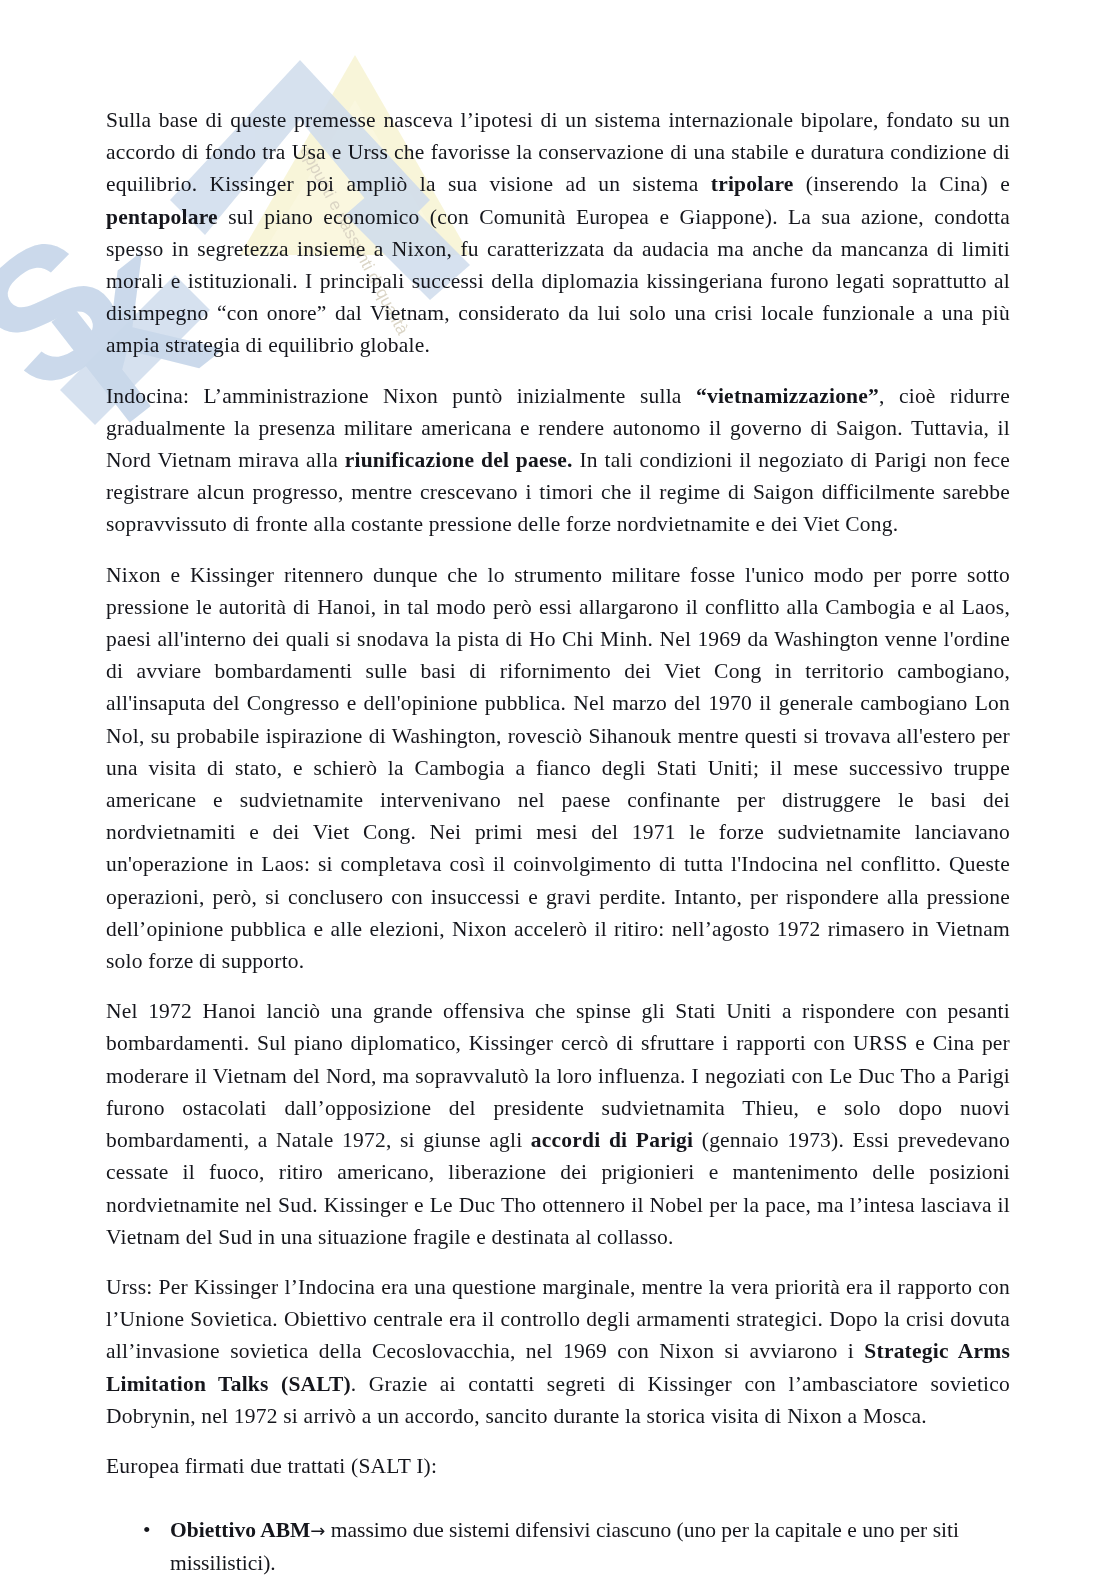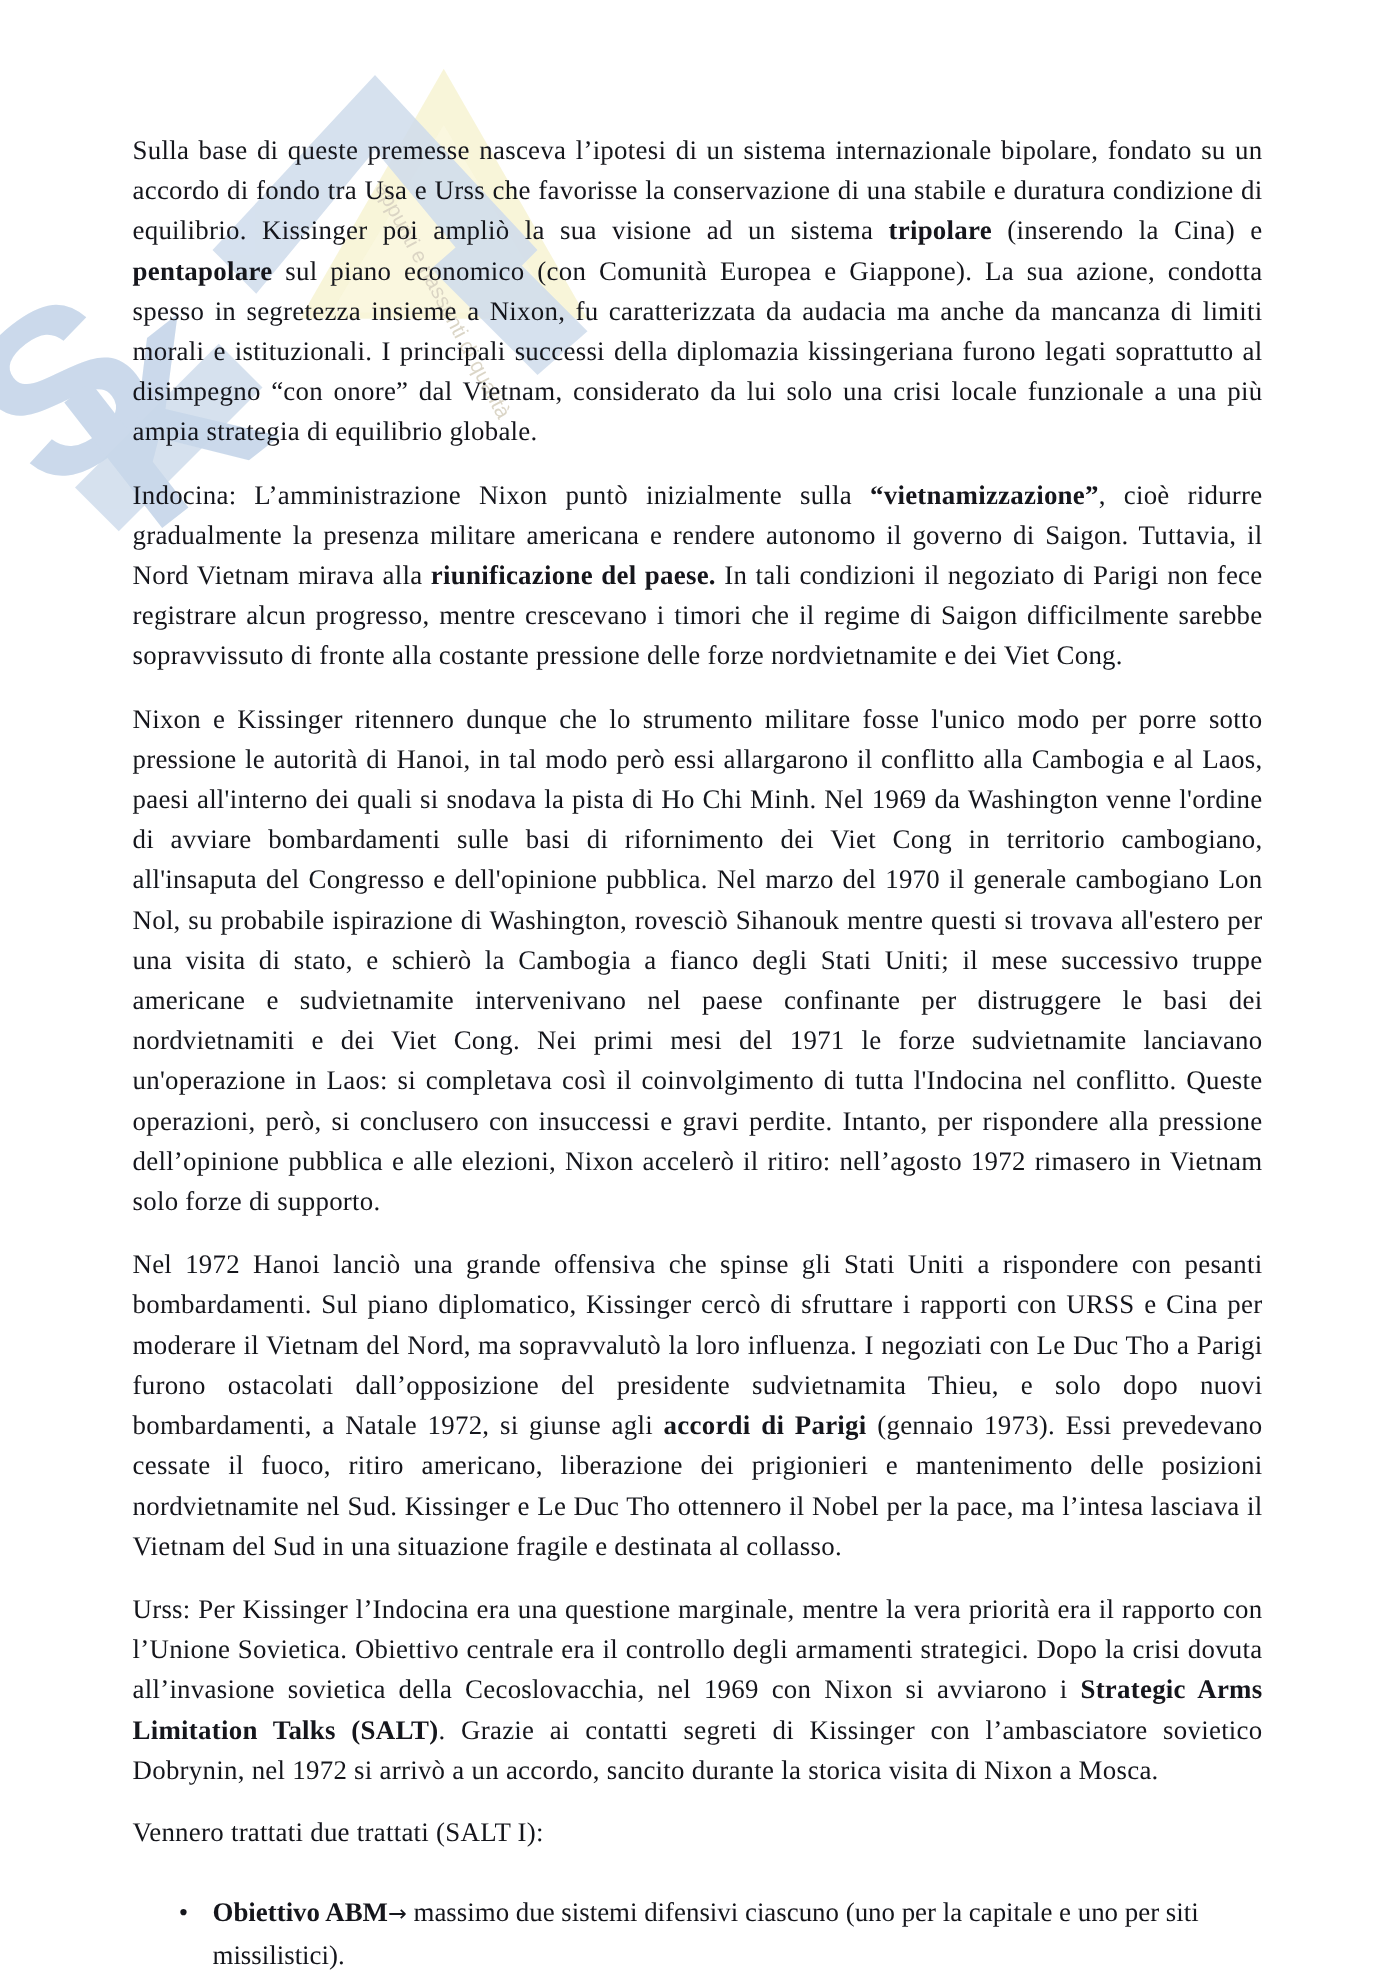--- a/index.html
+++ b/index.html
@@ -109,21 +109,21 @@
     <p class="para"><span>Sulla base di queste premesse nasceva l’ipotesi di un sistema internazionale bipolare, fondato su un accordo di fondo tra Usa e Urss che favorisse la conservazione di una stabile e duratura condizione di equilibrio. Kissinger poi ampliò la sua visione ad un sistema </span><b>tripolare</b><span> (inserendo la Cina) e </span><b>pentapolare</b><span> sul piano economico (con Comunità Europea e Giappone). La sua azione, condotta spesso in segretezza insieme a Nixon, fu caratterizzata da audacia ma anche da mancanza di limiti morali e istituzionali. I principali successi della diplomazia kissingeriana furono legati soprattutto al disimpegno “con onore” dal Vietnam, considerato da lui solo una crisi locale funzionale a una più ampia strategia di equilibrio globale.</span></p>
 
     <p class="para"><span>Indocina: L’amministrazione Nixon puntò inizialmente sulla </span><b>“vietnamizzazione”</b><span>, cioè ridurre gradualmente la presenza militare americana e rendere autonomo il governo di Saigon. Tuttavia, il Nord Vietnam mirava alla </span><b>riunificazione del paese.</b><span> In tali condizioni il negoziato di Parigi non fece registrare alcun progresso, mentre crescevano i timori che il regime di Saigon difficilmente sarebbe sopravvissuto di fronte alla costante pressione delle forze nordvietnamite e dei Viet Cong.</span></p>
 
     <p class="para">Nixon e Kissinger ritennero dunque che lo strumento militare fosse l'unico modo per porre sotto pressione le autorità di Hanoi, in tal modo però essi allargarono il conflitto alla Cambogia e al Laos, paesi all'interno dei quali si snodava la pista di Ho Chi Minh. Nel 1969 da Washington venne l'ordine di avviare bombardamenti sulle basi di rifornimento dei Viet Cong in territorio cambogiano, all'insaputa del Congresso e dell'opinione pubblica. Nel marzo del 1970 il generale cambogiano Lon Nol, su probabile ispirazione di Washington, rovesciò Sihanouk mentre questi si trovava all'estero per una visita di stato, e schierò la Cambogia a fianco degli Stati Uniti; il mese successivo truppe americane e sudvietnamite intervenivano nel paese confinante per distruggere le basi dei nordvietnamiti e dei Viet Cong. Nei primi mesi del 1971 le forze sudvietnamite lanciavano un'operazione in Laos: si completava così il coinvolgimento di tutta l'Indocina nel conflitto. Queste operazioni, però, si conclusero con insuccessi e gravi perdite. Intanto, per rispondere alla pressione dell’opinione pubblica e alle elezioni, Nixon accelerò il ritiro: nell’agosto 1972 rimasero in Vietnam solo forze di supporto.</p>
 
     <p class="para"><span>Nel 1972 Hanoi lanciò una grande offensiva che spinse gli Stati Uniti a rispondere con pesanti bombardamenti. Sul piano diplomatico, Kissinger cercò di sfruttare i rapporti con URSS e Cina per moderare il Vietnam del Nord, ma sopravvalutò la loro influenza. I negoziati con Le Duc Tho a Parigi furono ostacolati dall’opposizione del presidente sudvietnamita Thieu, e solo dopo nuovi bombardamenti, a Natale 1972, si giunse agli </span><b>accordi di Parigi</b><span> (gennaio 1973). Essi prevedevano cessate il fuoco, ritiro americano, liberazione dei prigionieri e mantenimento delle posizioni nordvietnamite nel Sud. Kissinger e Le Duc Tho ottennero il Nobel per la pace, ma l’intesa lasciava il Vietnam del Sud in una situazione fragile e destinata al collasso.</span></p>
 
     <p class="para"><span>Urss: Per Kissinger l’Indocina era una questione marginale, mentre la vera priorità era il rapporto con l’Unione Sovietica. Obiettivo centrale era il controllo degli armamenti strategici. Dopo la crisi dovuta all’invasione sovietica della Cecoslovacchia, nel 1969 con Nixon si avviarono i </span><b>Strategic Arms Limitation Talks (SALT)</b><span>. Grazie ai contatti segreti di Kissinger con l’ambasciatore sovietico Dobrynin, nel 1972 si arrivò a un accordo, sancito durante la storica visita di Nixon a Mosca.</span></p>
 
-    <p class="para">Vennero trattati due trattati (SALT I):</p>
+    <p class="para">Europea firmati due trattati (SALT I):</p>
 
     <div class="spacer-before-list"></div>
 
     <ul class="bullets">
       <li>
         <span class="bullet-dot">•</span>
         <b>Obiettivo ABM</b><span class="arrow">→</span><span> massimo due sistemi difensivi ciascuno (uno per la capitale e uno per siti missilistici).</span>
       </li>
     </ul>
 

